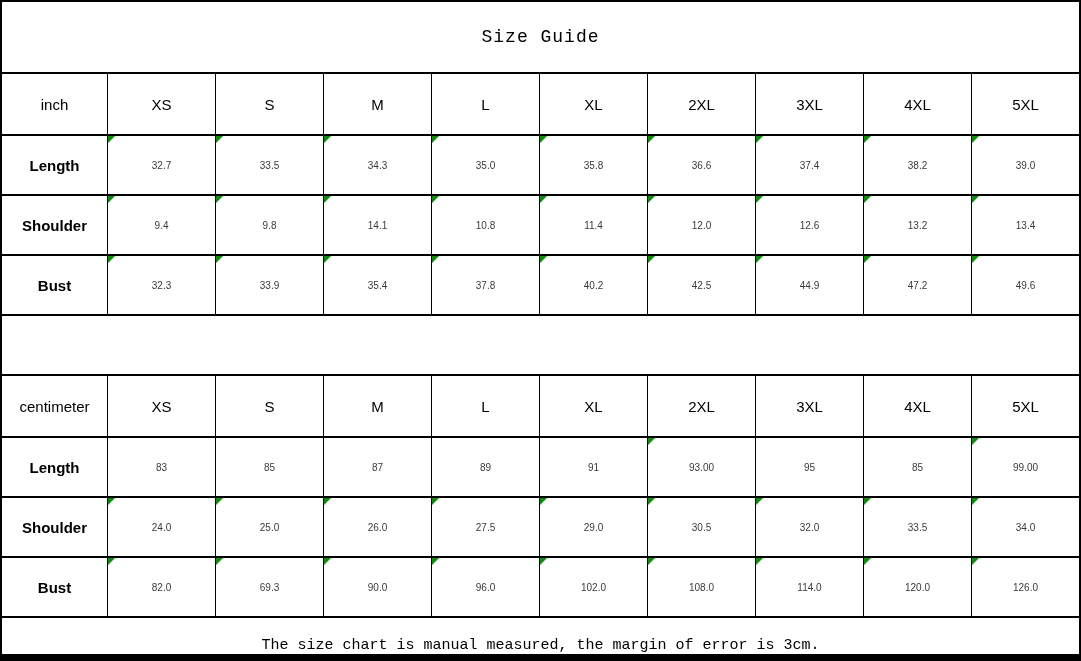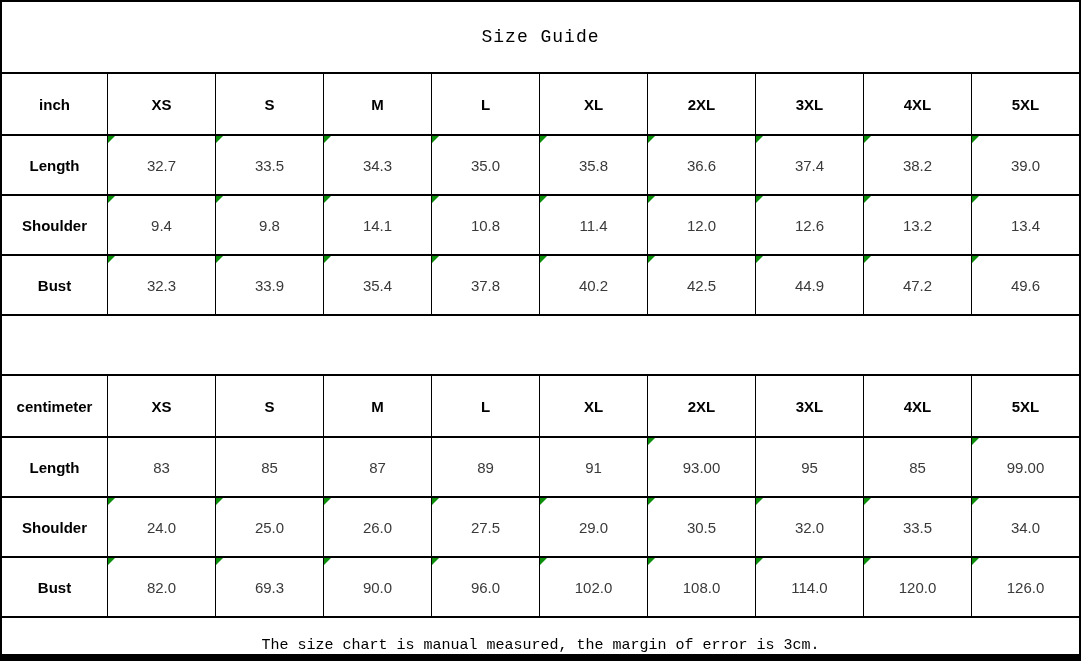--- a/index.html
+++ b/index.html
@@ -40,31 +40,31 @@
   .cell {
     position: relative;
     box-sizing: border-box;
     display: flex;
     align-items: center;
     justify-content: center;
     overflow: hidden;
   }
   .cell + .cell { border-left: 1px solid #000000; }
   .cell.unit, .cell.size-h {
-    font-weight: bold;
+    font-weight: normal;
     font-size: 15px;
     color: #000000;
   }
   .cell.rowlabel {
     font-weight: bold;
     font-size: 15px;
     color: #000000;
   }
   .cell.val {
-    font-size: 15px;
+    font-size: 10px;
     color: #3a3a3a;
   }
   .tri {
     position: absolute;
     top: 0;
     left: 0;
     width: 0;
     height: 0;
     border-top: 7px solid var(--flag-green, #0b8f0b);
     border-right: 7px solid transparent;

